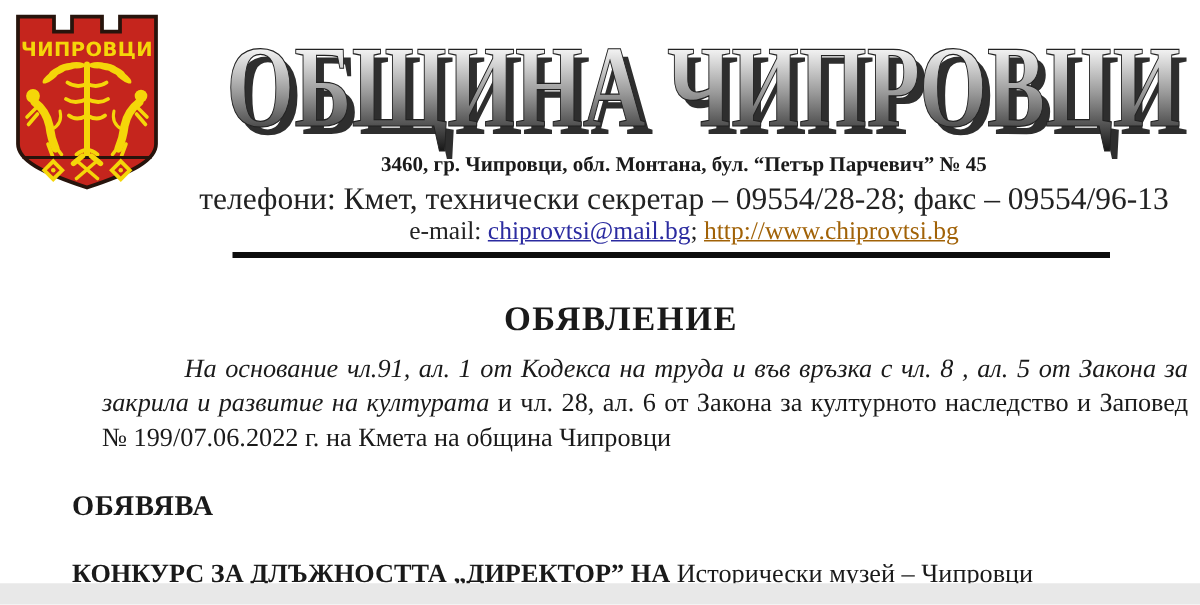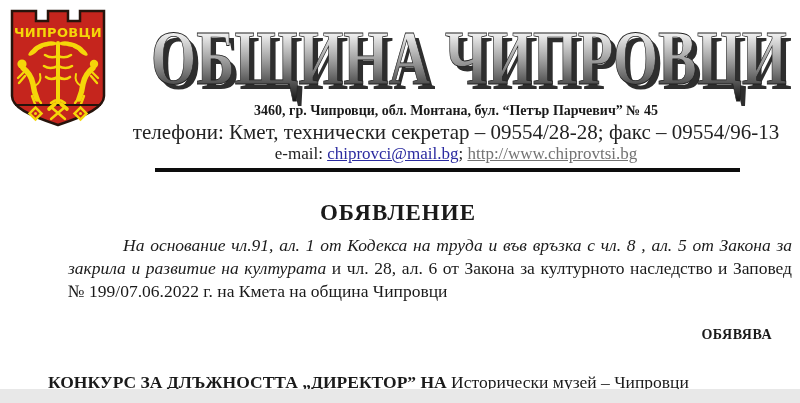--- a/index.html
+++ b/index.html
@@ -21,31 +21,31 @@
     font-size:21px;line-height:20px;white-space:nowrap;color:#222;
   }
   .emailline{
     position:absolute;left:0;top:144px;width:100%;
     font-size:17px;line-height:20px;white-space:nowrap;color:#222;
   }
   .emailline a{text-decoration:underline;cursor:pointer;}
   .rule{position:absolute;left:155px;top:168px;width:585px;height:4px;background:#0d0d0d;}
   
   .doc-heading{
-    position:absolute;left:36px;top:200px;width:724px;text-align:center;
+    position:absolute;left:52px;top:200px;width:724px;text-align:center;
     font-size:23px;font-weight:bold;letter-spacing:1px;
   }
   .doc-par{
     position:absolute;left:48px;top:234px;width:724px;
     font-size:17.5px;line-height:23px;text-align:justify;text-indent:55px;margin-left:20px;
   }
   .doc-par .it{font-style:italic;}
   .doc-sub{
-    position:absolute;left:48px;top:327px;width:724px;text-align:right;
-    font-size:14px;font-weight:bold;letter-spacing:0.5px;
+    position:absolute;left:48px;top:327px;width:724px;text-align:left;
+    font-size:19px;font-weight:bold;letter-spacing:0.5px;
   }
   .doc-final{
     position:absolute;left:48px;top:372px;width:740px;
     font-size:17.5px;white-space:nowrap;
   }
   .doc-final .b{font-weight:bold;}
 </style>
 </head>
 <body>
 
@@ -130,22 +130,22 @@
           </linearGradient>
         </defs>
         <text x="10" y="71" font-family="Liberation Serif, serif" font-weight="bold" font-size="78" textLength="636" lengthAdjust="spacingAndGlyphs" fill="#2e2e2e">ОБЩИНА ЧИПРОВЦИ</text>
         <text x="5" y="66" font-family="Liberation Serif, serif" font-weight="bold" font-size="78" textLength="636" lengthAdjust="spacingAndGlyphs" fill="url(#metal)" stroke="#222222" stroke-width="0.8">ОБЩИНА ЧИПРОВЦИ</text>
       </svg>
     </div>
     <div class="addr">3460, гр. Чипровци, обл. Монтана, бул. “Петър Парчевич” № 45</div>
     <div class="phones">телефони: Кмет, технически секретар – 09554/28-28; факс – 09554/96-13</div>
     <div class="emailline">
       <span>e-mail:</span>
-      <a style="color:#2b2ba0">chiprovci@mail.bg</a><span>;</span>
-      <a style="color:#737373">http://www.chiprovtsi.bg</a>
+      <a style="color:#2b2ba0">chiprovtsi@mail.bg</a><span>;</span>
+      <a style="color:#a16207">http://www.chiprovtsi.bg</a>
     </div>
   </div>
 
   <div class="rule"></div>
 
   <div class="doc-heading">ОБЯВЛЕНИЕ</div>
 
   <div class="doc-par">
     <span class="it">На основание чл.91, ал. 1 от Кодекса на труда и във връзка с чл. 8 , ал. 5 от Закона за закрила и развитие на културата</span><span> и чл. 28, ал. 6 от Закона за културното наследство и Заповед № 199/07.06.2022 г. на Кмета на община Чипровци</span>
   </div>

